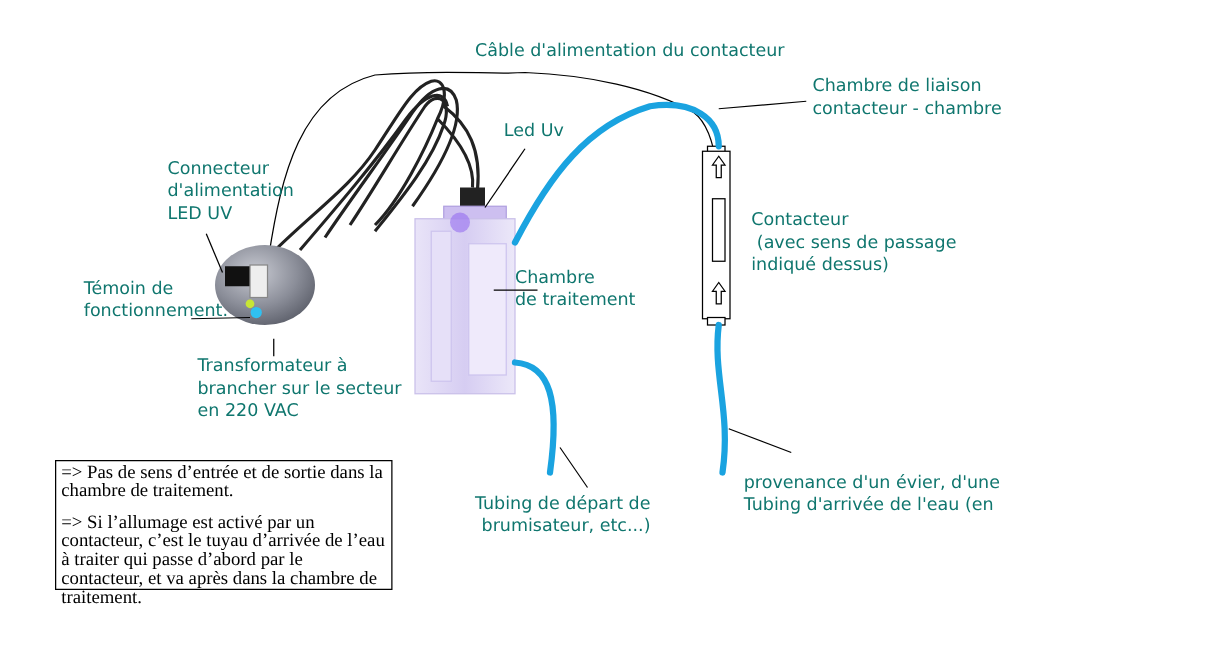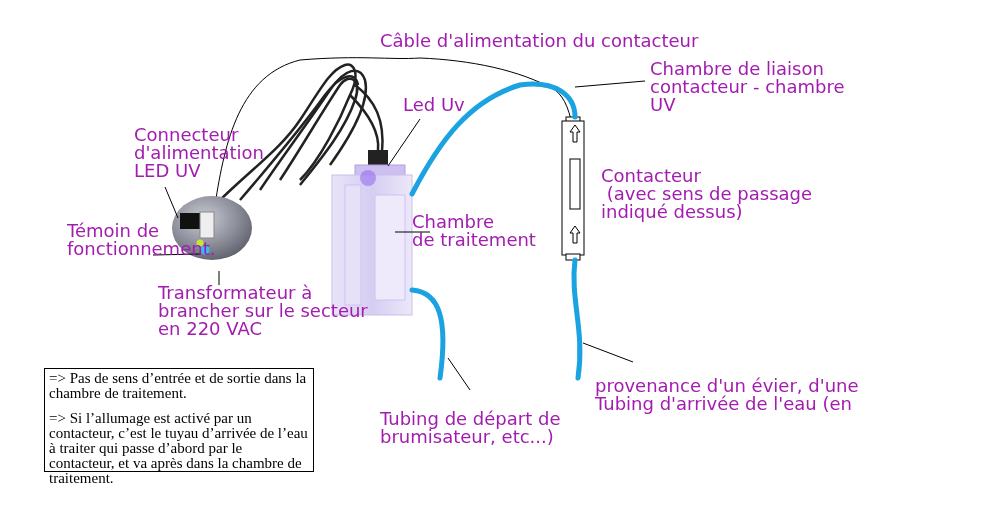--- a/index.html
+++ b/index.html
@@ -1,19 +1,19 @@
 <!DOCTYPE html>
 <html><head>
 <meta charset="utf-8">
 <style>
   html, body { margin:0; padding:0; background:#ffffff; }
   body { width:983px; height:521px; position:relative; overflow:hidden;
          font-family:"DejaVu Sans","Liberation Sans",sans-serif; color:#1a1a1a; }
   svg.canvas { position:absolute; left:0; top:0; width:983px; height:521px; }
-  .lbl { position:absolute; font-size:18px; line-height:18px; white-space:nowrap; color:#a21caf; }
+  .lbl { position:absolute; font-size:14px; line-height:18px; white-space:nowrap; color:#0f766e; }
   .note { position:absolute; left:44px; top:368px; width:270px; height:104px;
           border:1.5px solid #000; box-sizing:border-box; padding:2px 4px;
           font-family:"Liberation Serif","DejaVu Serif",serif; font-size:15px; line-height:15px; color:#000; }
   .note p { margin:0 0 10px 0; }
 </style>
 </head>
 <body>
 
 <svg class="canvas" viewBox="0 0 983 521">
   <defs>
@@ -82,21 +82,20 @@
     <line x1="448" y1="358" x2="470" y2="390"></line>
     <line x1="583" y1="343" x2="633" y2="362"></line>
   </g>
 </svg>
 
 <div class="lbl" style="left:380px;top:32px;">Câble d'alimentation du contacteur</div>
 
 <div class="lbl" style="left:650px;top:60px;">
   <div>Chambre de liaison</div>
   <div>contacteur - chambre</div>
-  <div>UV</div>
 </div>
 
 <div class="lbl" style="left:403px;top:96px;">Led Uv</div>
 
 <div class="lbl" style="left:134px;top:126px;">
   <div>Connecteur</div>
   <div>d'alimentation</div>
   <div>LED UV</div>
 </div>
 
@@ -115,21 +114,21 @@
   <div style="white-space:pre"> (avec sens de passage</div>
   <div>indiqué dessus)</div>
 </div>
 
 <div class="lbl" style="left:158px;top:284px;">
   <div>Transformateur à</div>
   <div>brancher sur le secteur</div>
   <div>en 220 VAC</div>
 </div>
 
-<div class="lbl" style="left:380px;top:410px;">
+<div class="lbl" style="left:380px;top:394px;text-align:right;">
   <div>Tubing de départ de</div>
   <div>brumisateur, etc...)</div>
 </div>
 
 <div class="lbl" style="left:595px;top:377px;">
   <div>provenance d'un évier, d'une</div>
   <div>Tubing d'arrivée de l'eau (en</div>
 </div>
 
 <div class="note">

